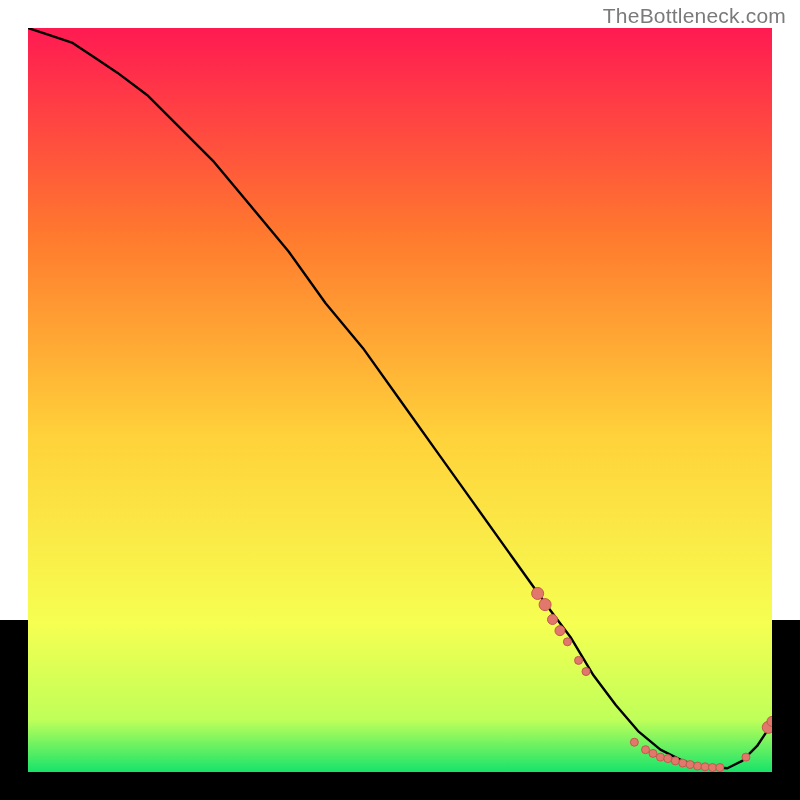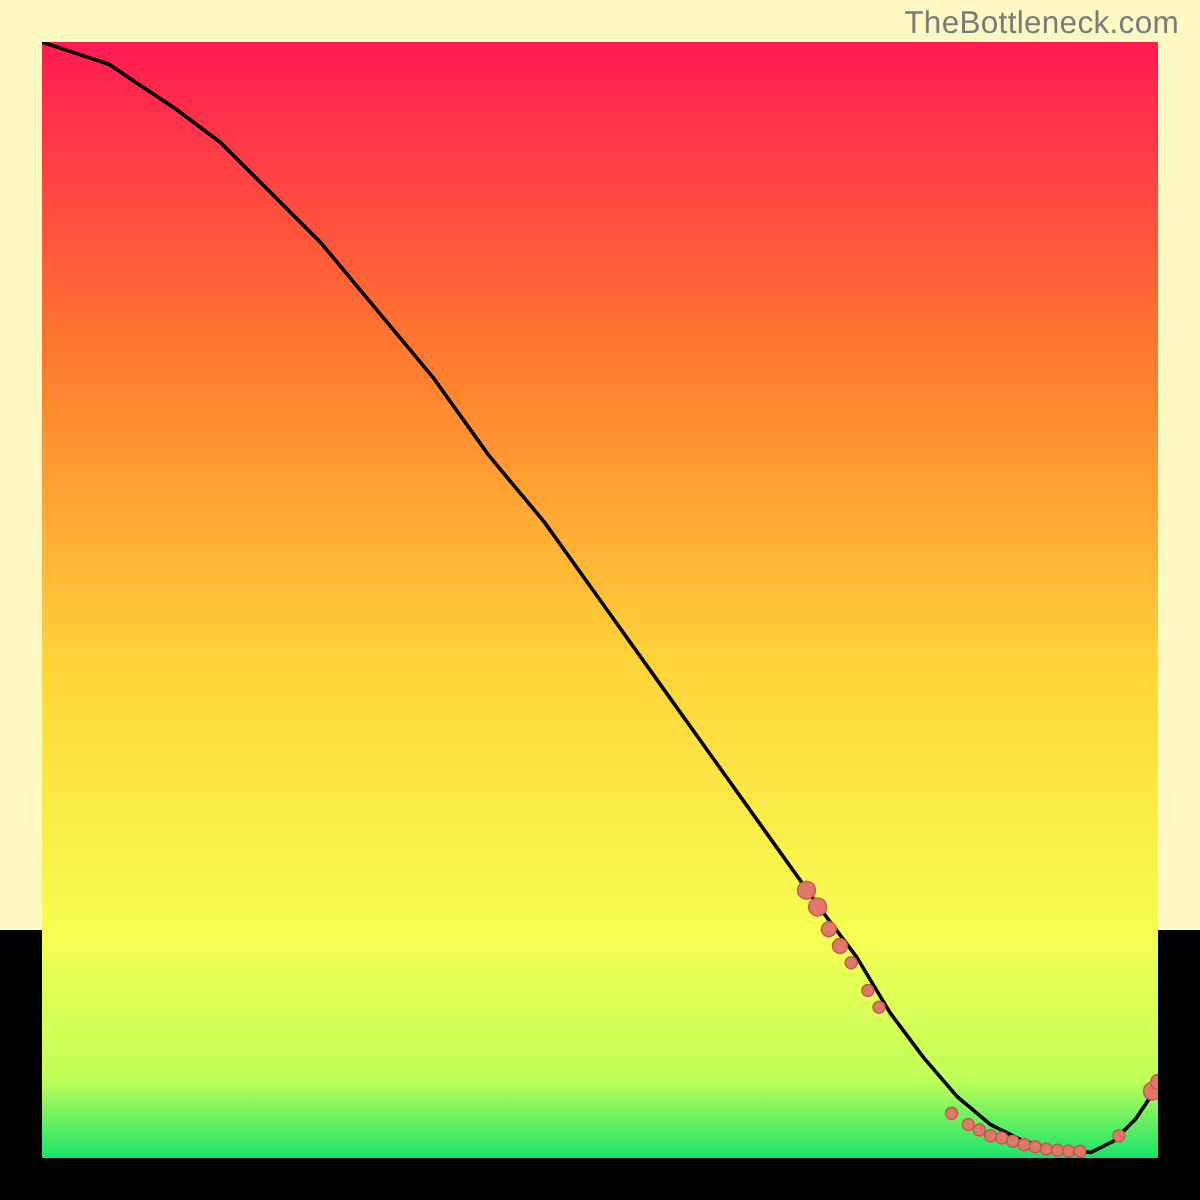--- a/index.html
+++ b/index.html
@@ -8,21 +8,21 @@
     width: 800px;
     height: 800px;
     background: #000000;
     overflow: hidden;
     font-family: Arial, Helvetica, sans-serif;
   }
   .stage {
     position: relative;
     width: 800px;
     height: 620px;
-    background: #fef9c3;
+    background: #ffffff;
   }
   .watermark {
     position: absolute;
     top: 4px;
     right: 14px;
     color: #7a7a7a;
     font-size: 21px;
     font-weight: 500;
     letter-spacing: 0.2px;
     z-index: 20;

